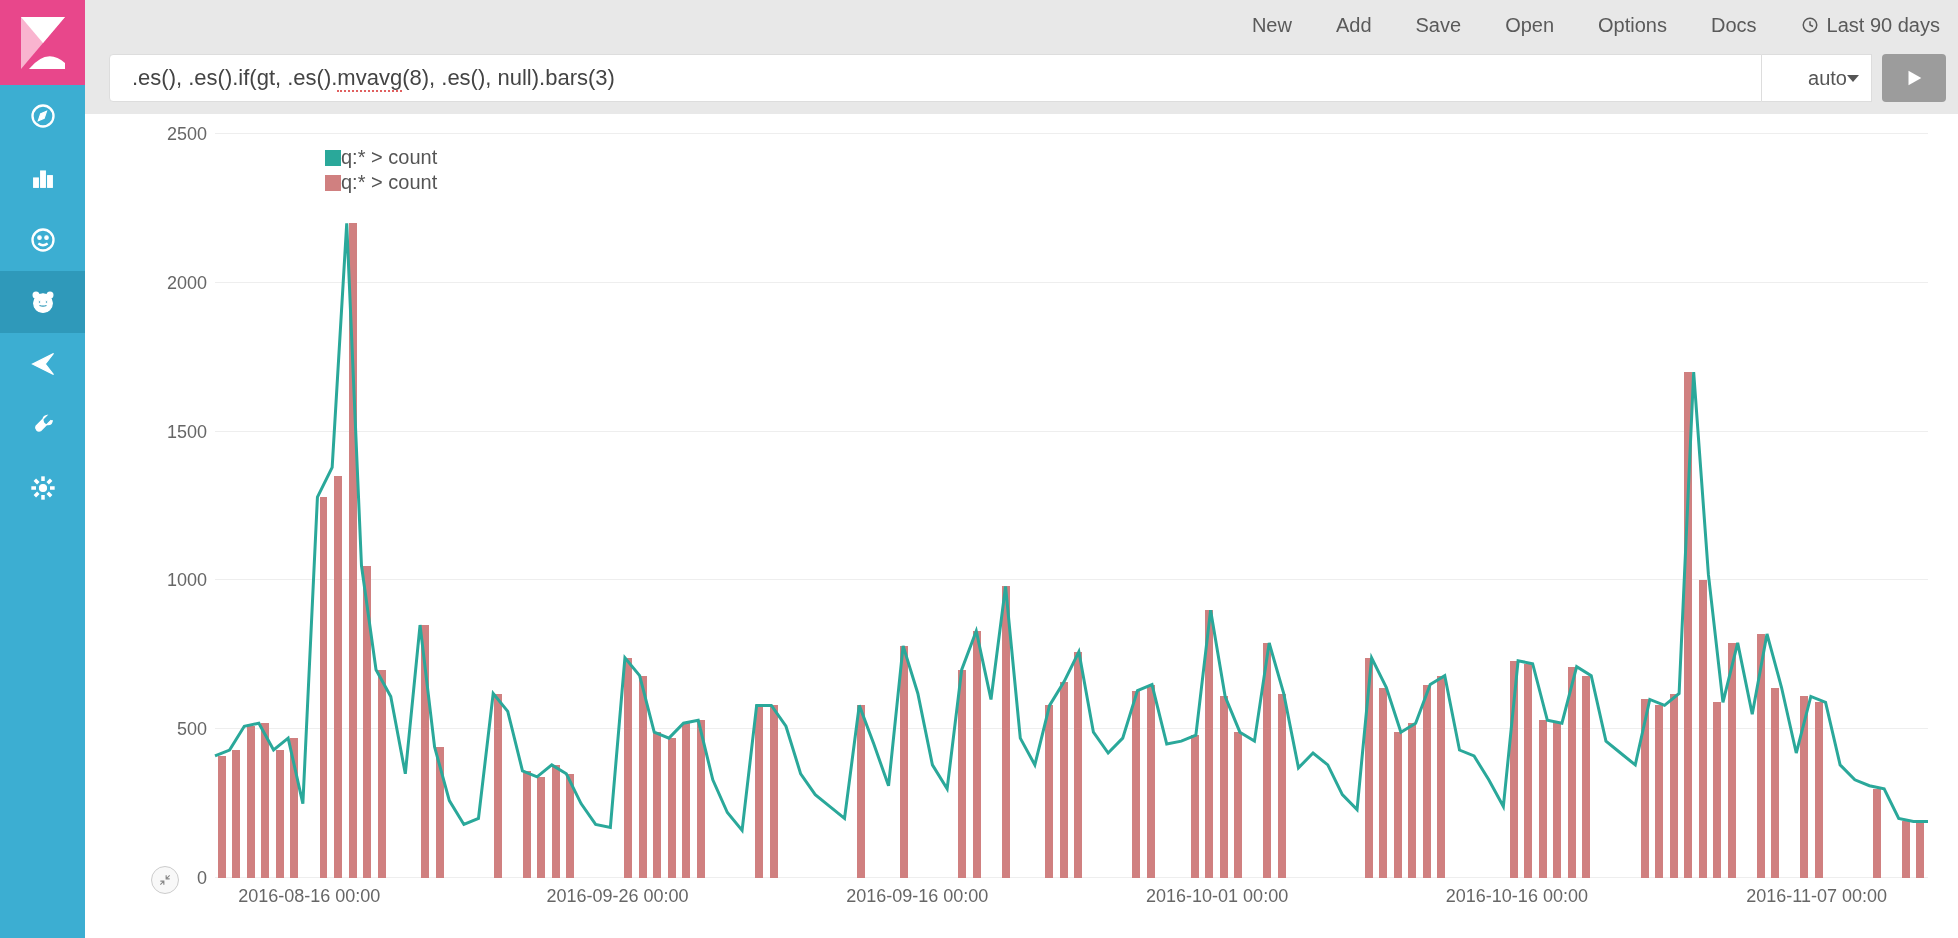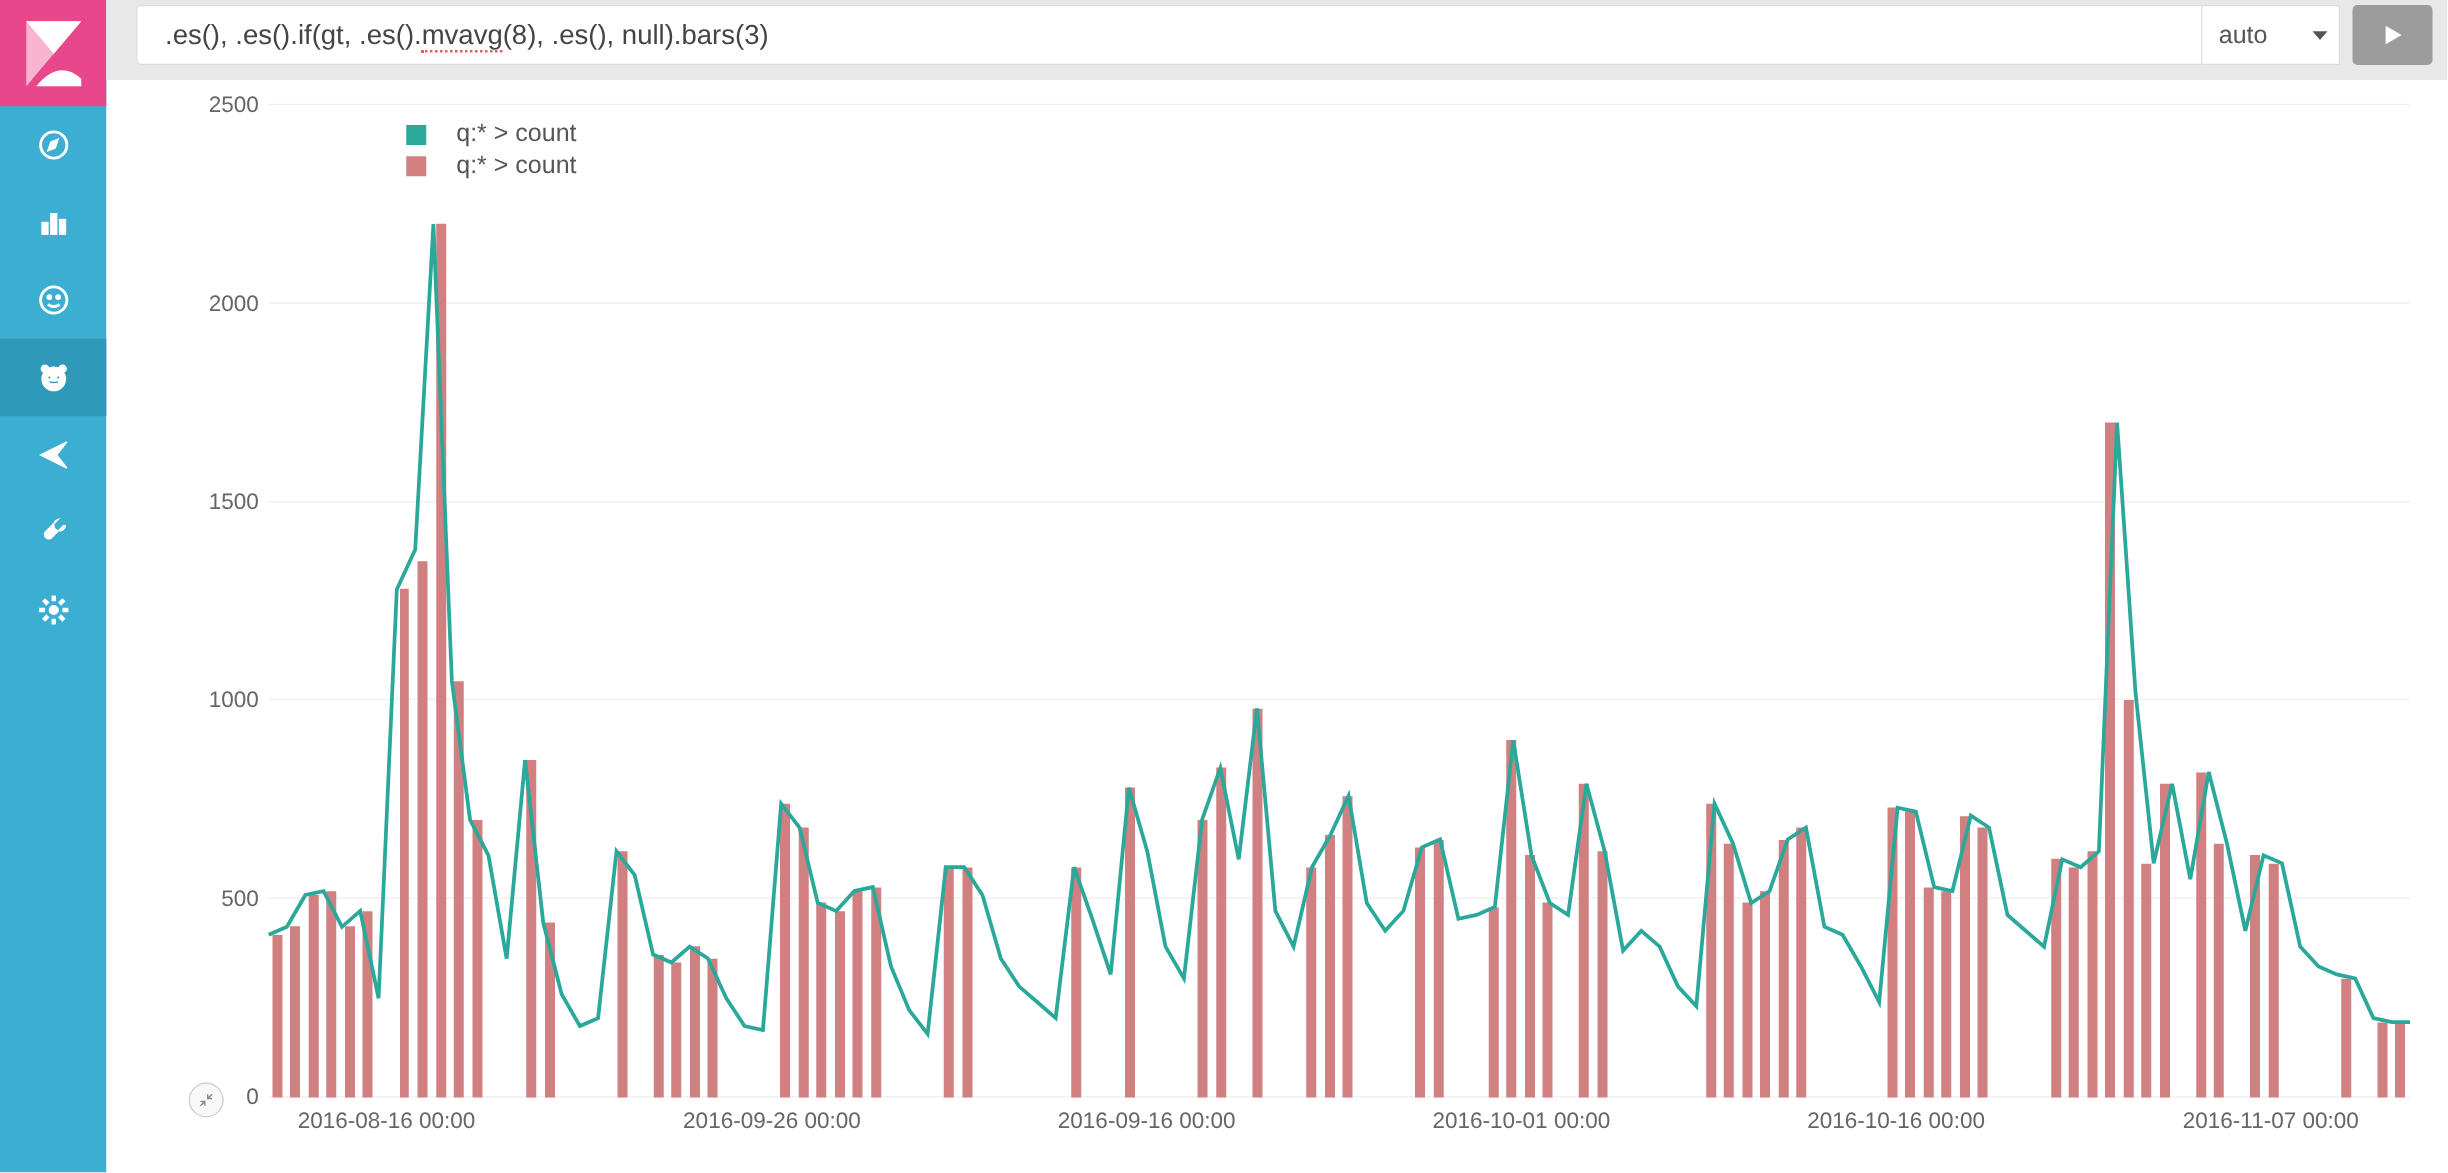--- a/index.html
+++ b/index.html
@@ -19,21 +19,21 @@
 
   
   .topbar { height: 50px; background: #e8e8e8; display: flex; align-items: center; justify-content: flex-end; padding: 0 18px 0 110px; gap: 44px; }
   .topbar .menu-item { font-size: 20px; color: #5a5a5a; cursor: pointer; }
   .time-picker { display: flex; align-items: center; gap: 8px; font-size: 20px; color: #5a5a5a; cursor: pointer; }
   .time-picker svg { width: 18px; height: 18px; stroke: #5a5a5a; fill: none; stroke-width: 2; }
 
   
   .querybar { height: 64px; background: #e8e8e8; display: flex; align-items: stretch; padding: 0 0 0 0; }
   .query-input { flex: 1; margin: 4px 0 12px 24px; background: #fff; border: 1px solid #ddd; border-radius: 4px 0 0 4px; display: flex; align-items: center; padding: 0 22px; }
-  .interval-select { width: 110px; margin: 4px 0 12px 0; background: #fff; border: 1px solid #ddd; border-left: none; display: flex; align-items: center; justify-content: center; padding: 0 12px 0 16px; font-size: 20px; color: #555; cursor: pointer; gap: 36px; }
+  .interval-select { width: 110px; margin: 4px 0 12px 0; background: #fff; border: 1px solid #ddd; border-left: none; display: flex; align-items: center; justify-content: flex-end; padding: 0 12px 0 16px; font-size: 20px; color: #555; cursor: pointer; }
   .interval-select .caret { border-left: 6px solid transparent; border-right: 6px solid transparent; border-top: 7px solid #555; }
   .play-btn { width: 64px; margin: 4px 12px 12px 10px; background: #9c9c9c; border-radius: 4px; display: flex; align-items: center; justify-content: center; cursor: pointer; }
   .play-btn svg { width: 22px; height: 22px; fill: #fff; }
 
   
   .chart-wrap { flex: 1; position: relative; padding: 20px 30px 20px 30px; }
   .chart { position: relative; width: 100%; height: 100%; }
 
   .y-axis { position: absolute; left: 0; top: 0; bottom: 40px; width: 100px; }
   .y-tick { position: absolute; right: 8px; transform: translateY(50%); font-size: 18px; color: #666; }
@@ -42,21 +42,21 @@
   .grid-line { position: absolute; left: 0; right: 0; height: 1px; background: #eee; }
   .bars { position: absolute; left: 0; right: 0; bottom: 0; top: 0; display: flex; align-items: flex-end; }
   .bar { background: #d08080; flex: 0 0 auto; }
   .line-svg { position: absolute; left: 0; top: 0; width: 100%; height: 100%; overflow: visible; }
   .line-path { fill: none; stroke: #2aa89a; stroke-width: 3; }
 
   .x-axis { position: absolute; left: 100px; right: 0; bottom: 0; height: 40px; }
   .x-tick { position: absolute; top: 8px; transform: translateX(-50%); font-size: 18px; color: #666; white-space: nowrap; }
 
   .legend { position: absolute; left: 110px; top: 12px; font-size: 20px; color: #555; }
-  .legend-row { display: flex; align-items: center; gap: 24px; margin-bottom: 2px; }
+  .legend-row { display: flex; align-items: center; gap: 0; margin-bottom: 2px; }
   .legend-swatch { width: 16px; height: 16px; }
 
   .collapse-btn { position: absolute; left: 36px; bottom: 24px; width: 28px; height: 28px; border: 1px solid #ccc; border-radius: 50%; background: #f8f8f8; display: flex; align-items: center; justify-content: center; cursor: pointer; }
   .collapse-btn svg { width: 14px; height: 14px; stroke: #888; fill: none; stroke-width: 2; }
 
   .spell-underline { border-bottom: 2px dotted #e06060; }
 </style>
 </head>
 <body>
 
@@ -121,20 +121,35 @@
           <line x1="16" y1="16" x2="19" y2="19"></line>
           <line x1="5" y1="19" x2="8" y2="16"></line>
           <line x1="16" y1="8" x2="19" y2="5"></line>
         </g>
       </svg>
   </div>
 </div>
 
 <div class="main">
 
+  <div class="topbar">
+    <span class="menu-item">New</span>
+    <span class="menu-item">Add</span>
+    <span class="menu-item">Save</span>
+    <span class="menu-item">Open</span>
+    <span class="menu-item">Options</span>
+    <span class="menu-item">Docs</span>
+    <span class="time-picker">
+      <svg viewBox="0 0 24 24">
+          <circle cx="12" cy="12" r="9"></circle>
+          <path d="M12,7 L12,12 L16,14"></path>
+        </svg>
+      <span>Last 90 days</span>
+    </span>
+  </div>
 
   <div class="querybar">
     <div class="query-input">
       <span style="font-size:22px;color:#444;">
         <span>.es(), .es().if(gt, .es().</span><span class="spell-underline">mvavg</span><span>(8), .es(), null).bars(3)</span>
       </span>
     </div>
     <div class="interval-select">
       <span>auto</span>
       <span class="caret"></span>

